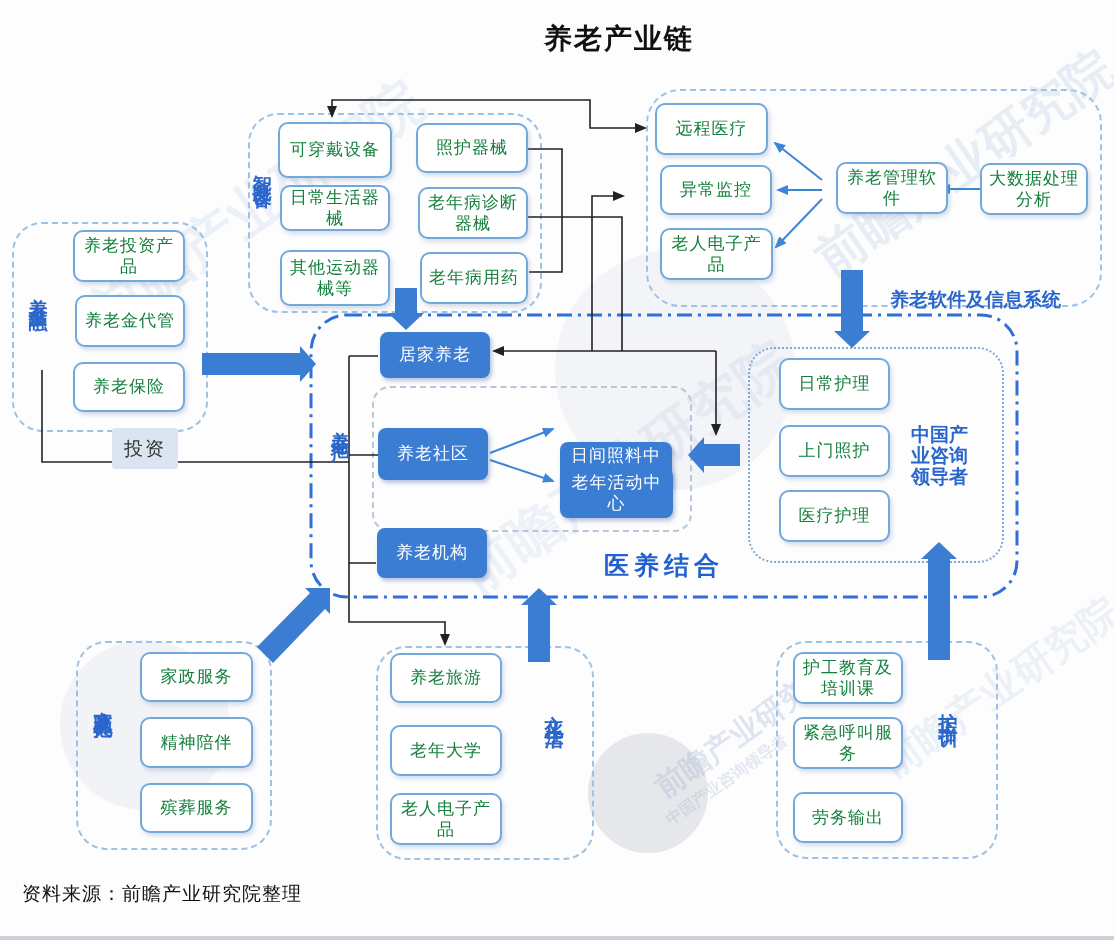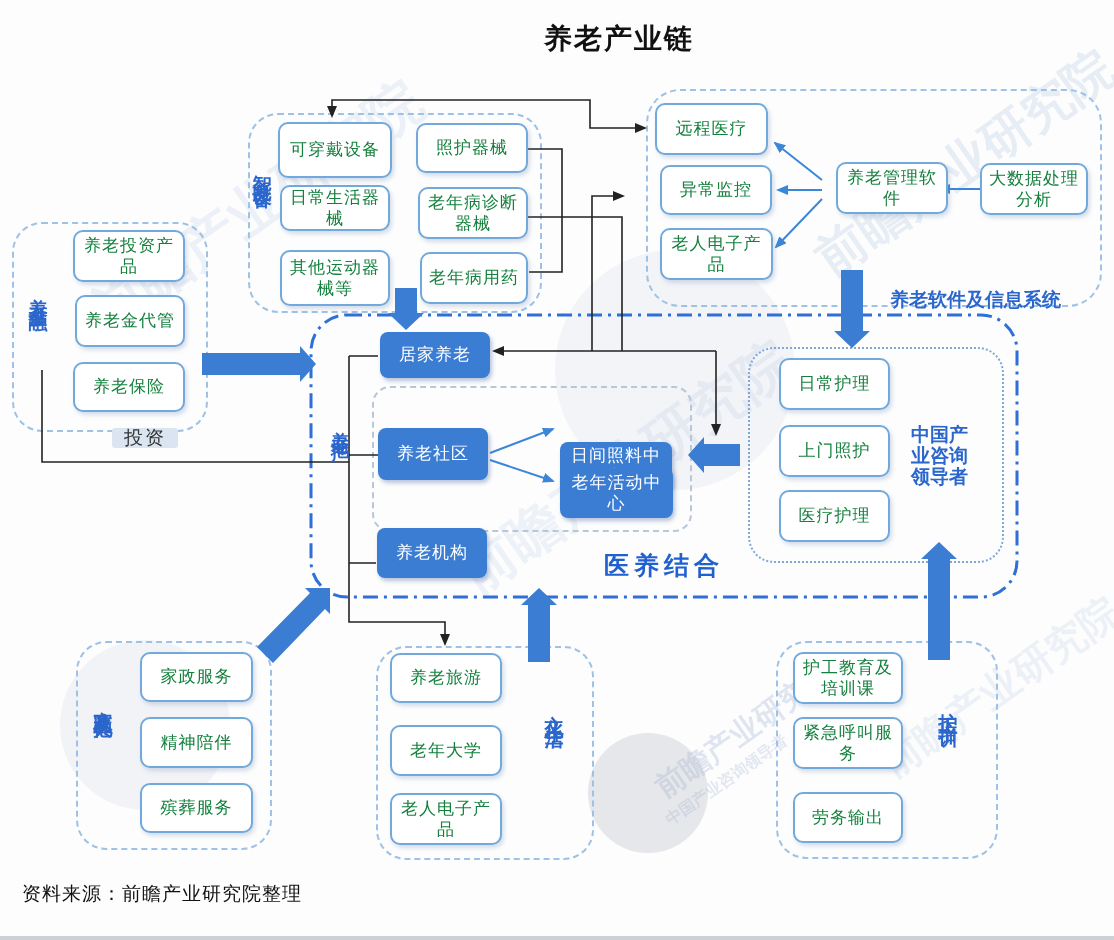--- a/index.html
+++ b/index.html
@@ -120,21 +120,21 @@
 
   <div class="vlabel" style="left:250px;top:160px;">智能设备</div>
   <div class="hlabel" style="left:890px;top:247px;font-size:19px;margin-top:40px;">养老软件及信息系统</div>
   <div class="vlabel" style="left:26px;top:283px;">养老金融</div>
   <div class="vlabel" style="left:328px;top:417px;font-size:18px;letter-spacing:4px;">养老地产</div>
   <div id="yiyang-label" style="left:604px;top:549px;">医养结合</div>
   <div id="care-label" style="left:911px;top:424px;">中国产业咨询领导者</div>
   <div class="vlabel" style="left:91px;top:696px;letter-spacing:2px;">家政及其他</div>
   <div class="vlabel" style="left:542px;top:700px;">文化生活</div>
   <div class="vlabel" style="left:936px;top:697px;">护工培训</div>
-  <div id="invest-label" style="left:112px;top:428px;width:66px;height:20px;">投资</div>
+  <div id="invest-label" style="left:112px;top:428px;width:66px;height:41px;">投资</div>
 
   <div class="box" style="left:278px;top:122px;width:114px;height:56px;">可穿戴设备</div>
   <div class="box" style="left:416px;top:123px;width:112px;height:50px;">照护器械</div>
   <div class="box" style="left:280px;top:185px;width:110px;height:46px;">日常生活器械</div>
   <div class="box" style="left:280px;top:250px;width:110px;height:56px;">其他运动器械等</div>
   <div class="box" style="left:418px;top:187px;width:110px;height:52px;">老年病诊断器械</div>
   <div class="box" style="left:420px;top:252px;width:108px;height:52px;">老年病用药</div>
 
   <div class="box" style="left:655px;top:103px;width:113px;height:52px;">远程医疗</div>
   <div class="box" style="left:660px;top:165px;width:112px;height:50px;">异常监控</div>

